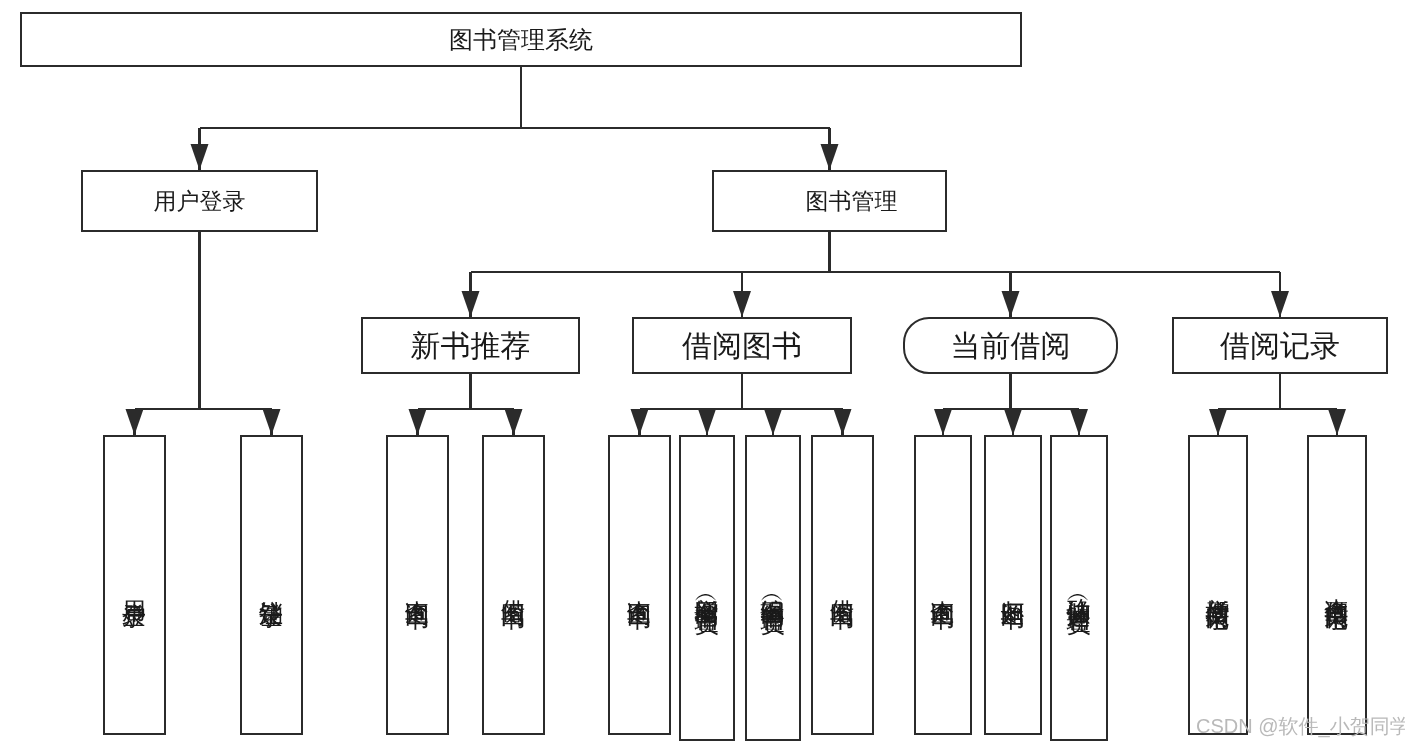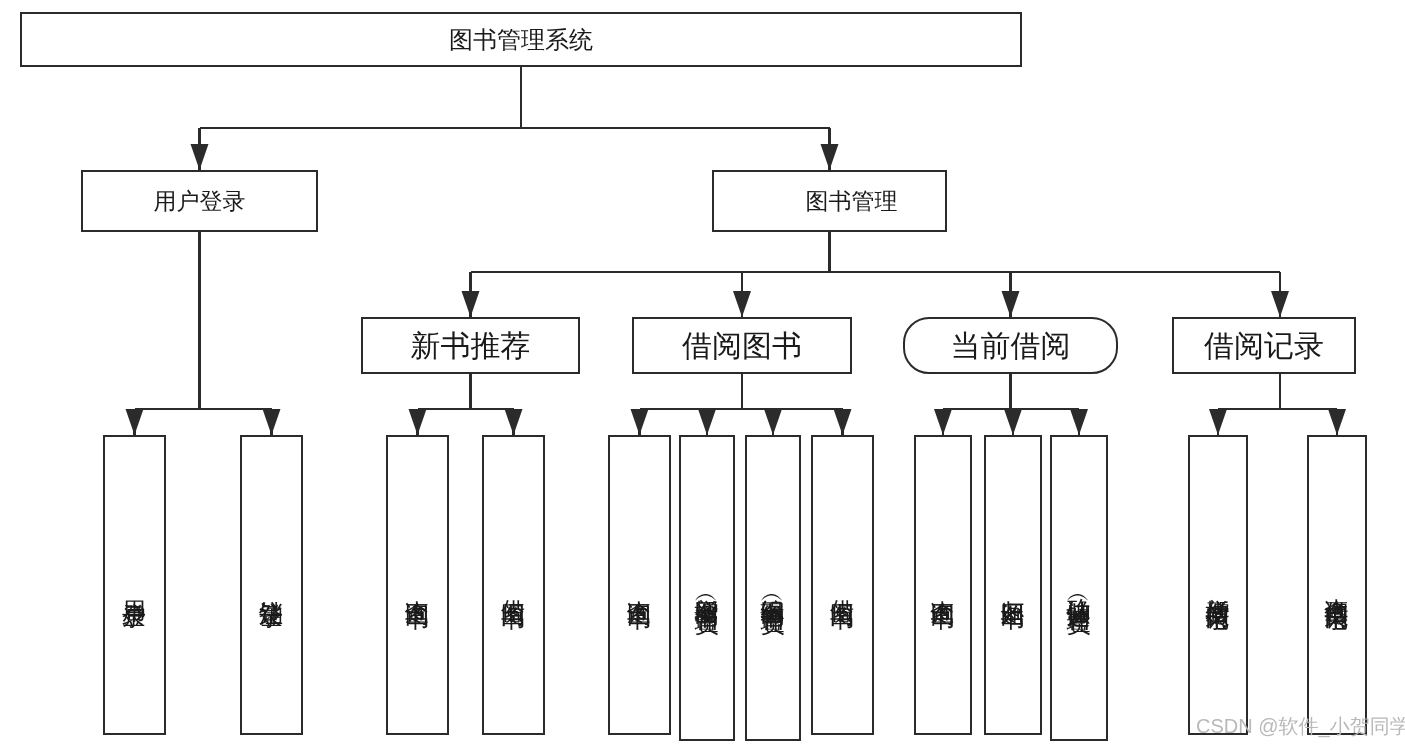--- a/index.html
+++ b/index.html
@@ -135,21 +135,21 @@
       </div>
       <div class="node node-l3" style="left: 361px; top: 317px; width: 219px; height: 57px;">
         <span class="label">新书推荐</span>
       </div>
       <div class="node node-l3" style="left: 632px; top: 317px; width: 220px; height: 57px;">
         <span class="label">借阅图书</span>
       </div>
       <div class="node node-l3" style="left: 903px; top: 317px; width: 215px; height: 57px; border-radius: 26px;">
         <span class="label">当前借阅</span>
       </div>
-      <div class="node node-l3" style="left: 1172px; top: 317px; width: 184px; height: 57px; align-items: center;">
+      <div class="node node-l3" style="left: 1172px; top: 317px; width: 216px; height: 57px; align-items: center;">
         <span class="label">借阅记录</span>
       </div>
       <div class="node node-leaf" style="left: 103px; top: 435px; width: 63px; height: 300px;">
         <span class="label">用户登录</span>
       </div>
       <div class="node node-leaf" style="left: 240px; top: 435px; width: 63px; height: 300px;">
         <span class="label">注销登录</span>
       </div>
       <div class="node node-leaf" style="left: 386px; top: 435px; width: 63px; height: 300px;">
         <span class="label">查询图书</span>

